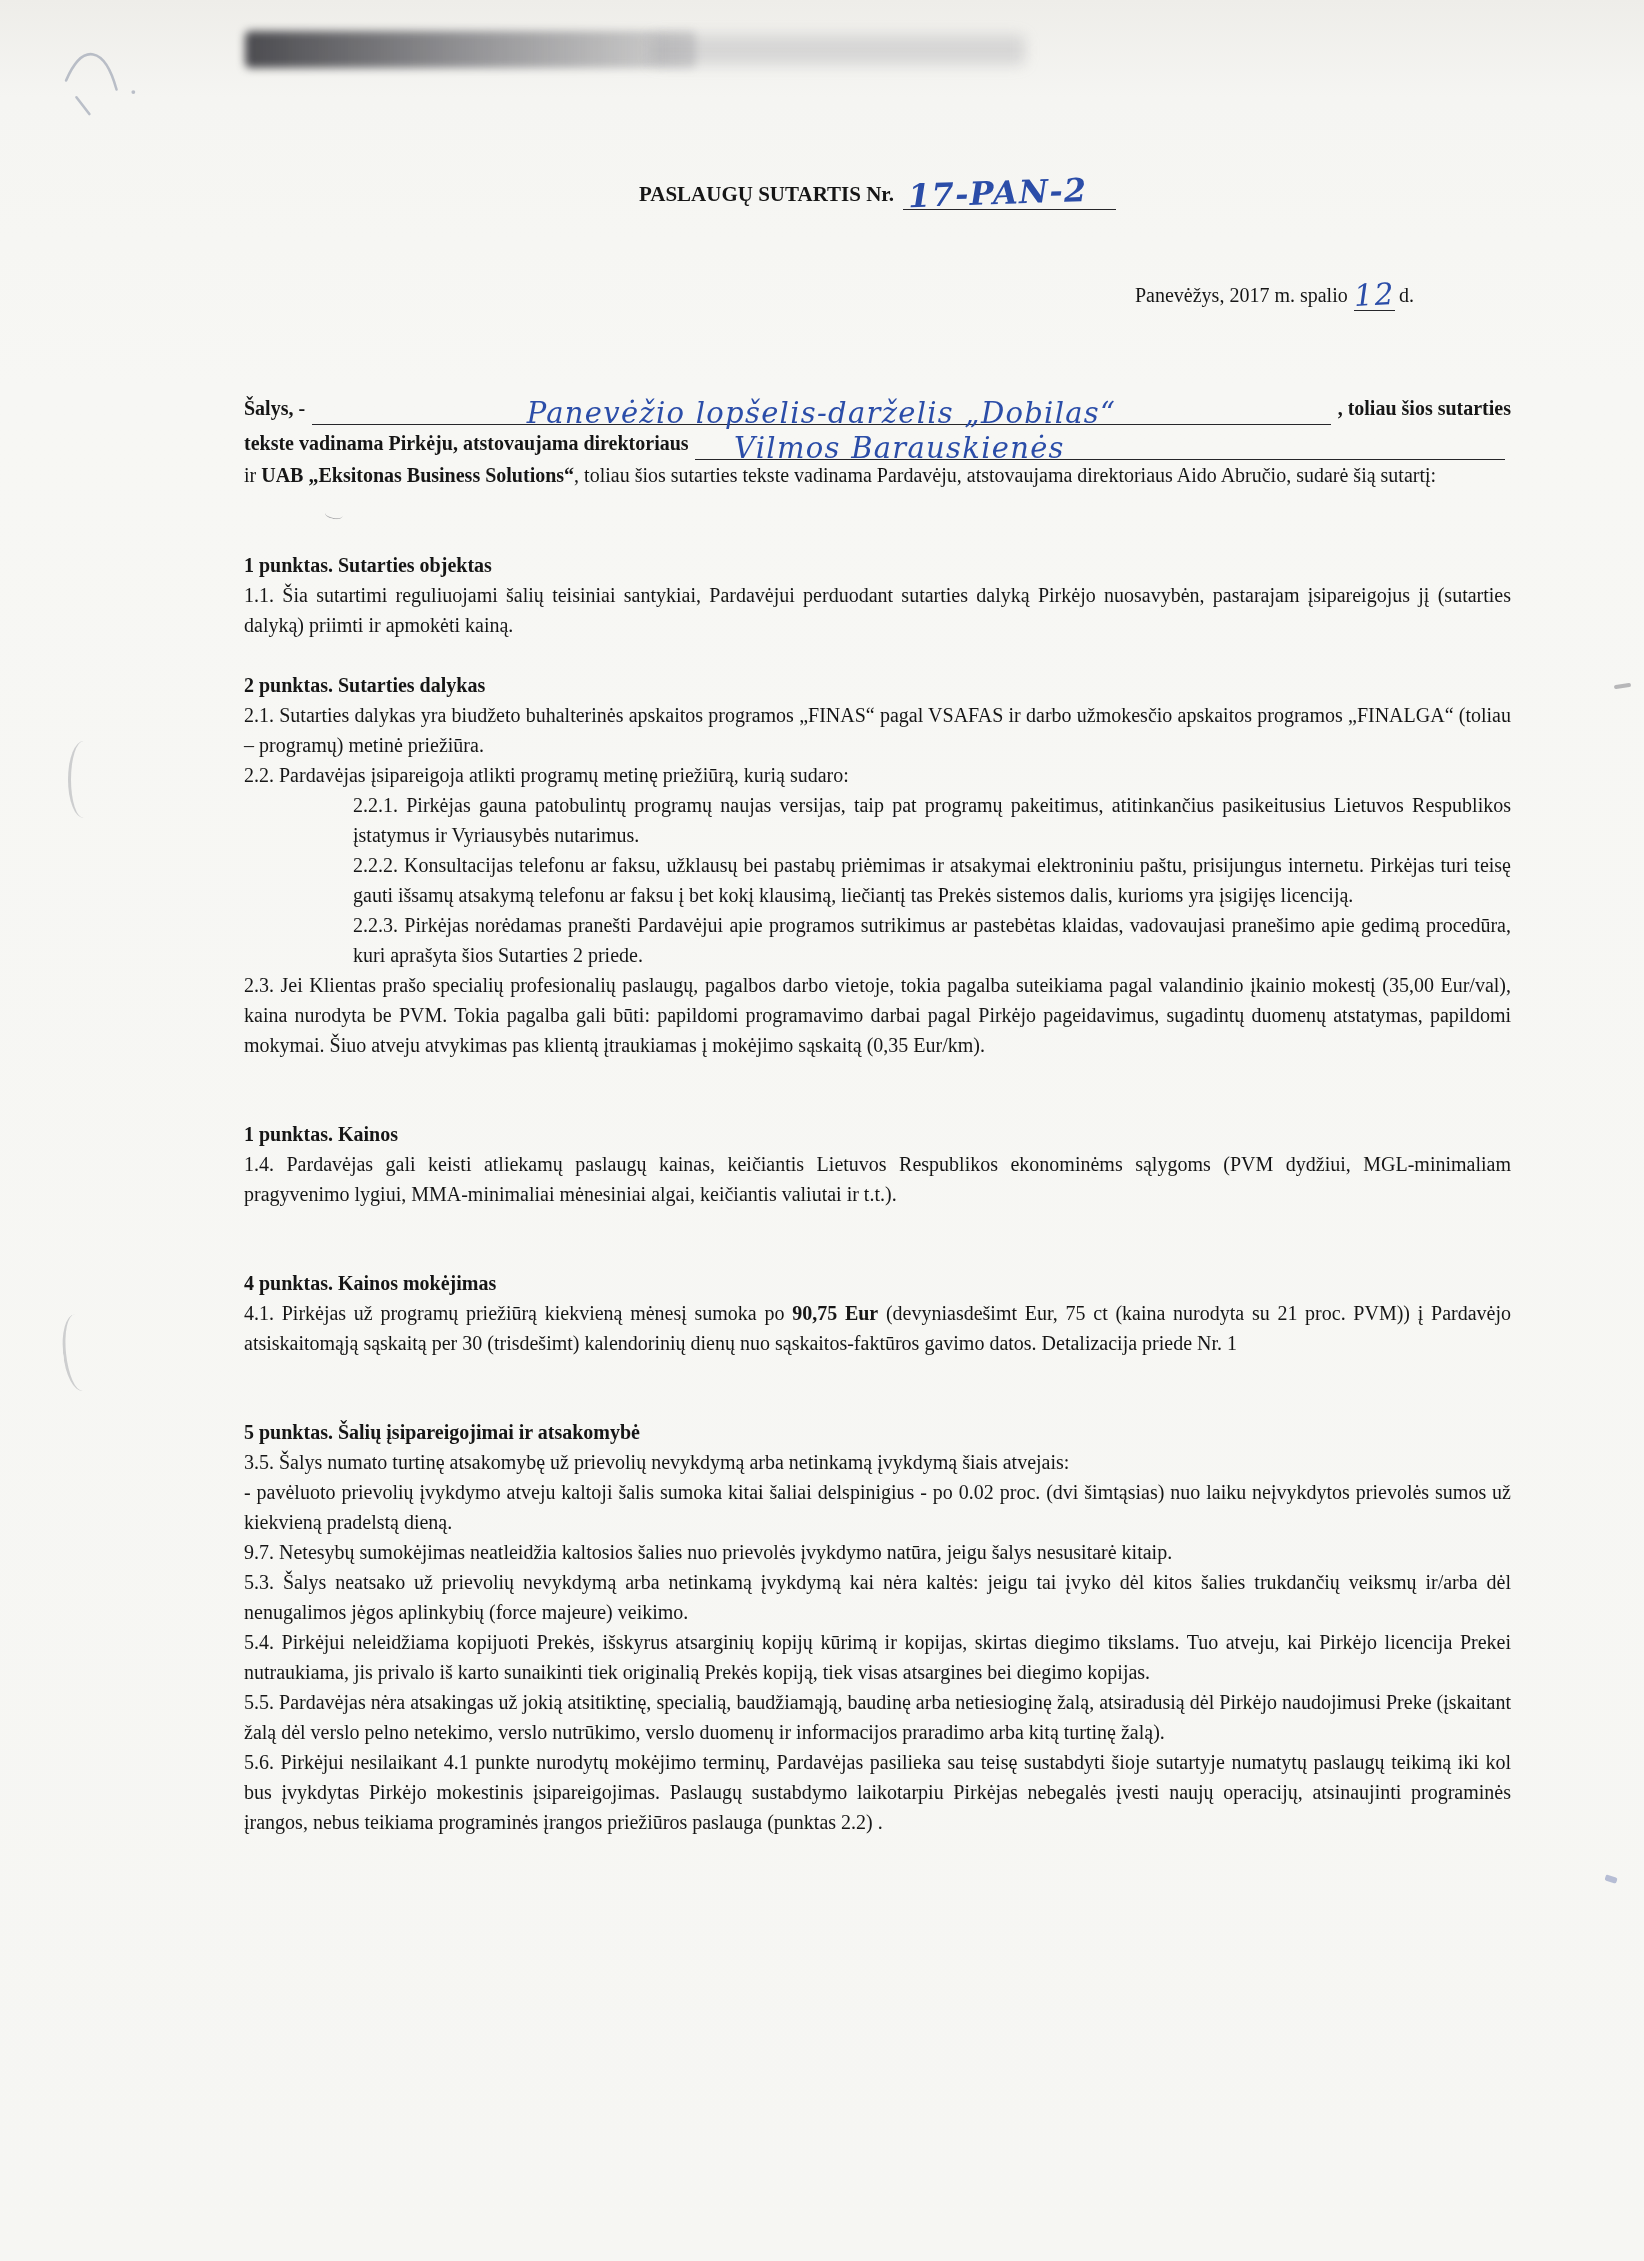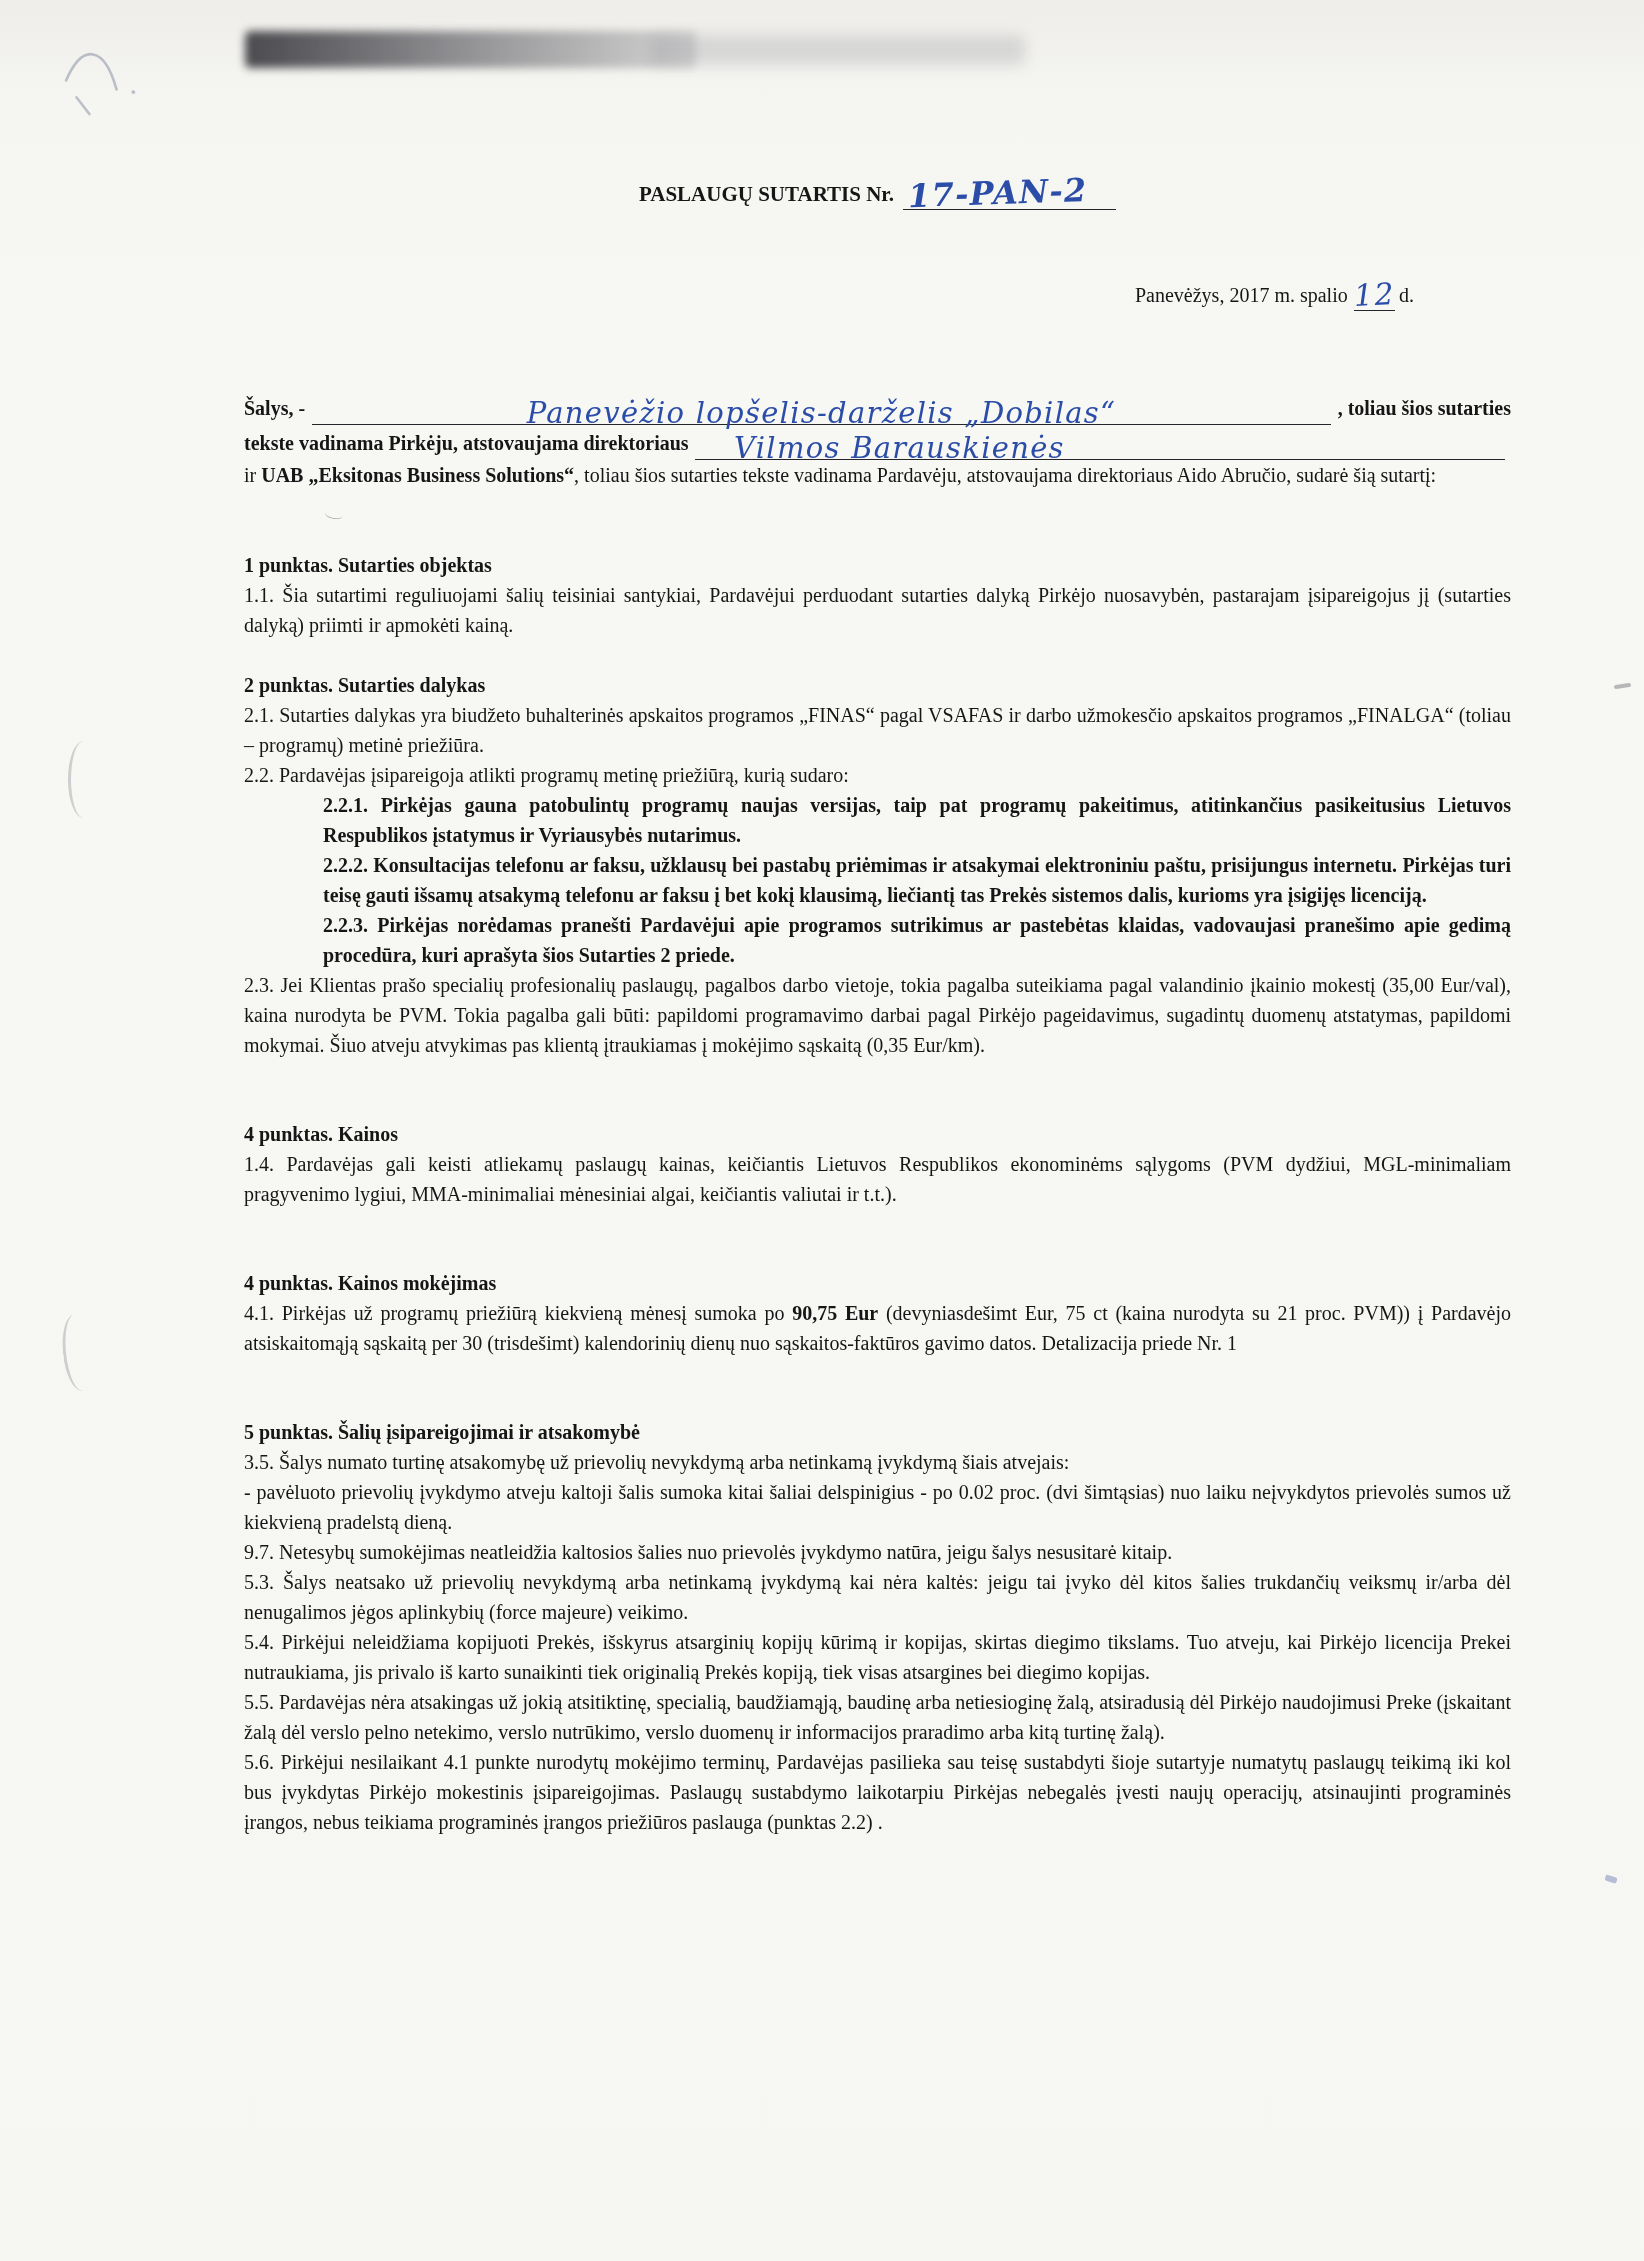--- a/index.html
+++ b/index.html
@@ -68,21 +68,21 @@
 
   .intro { margin-top: 79px; line-height: 31px; }
   .intro-line { display: flex; align-items: baseline; }
   .intro-line .lbl { white-space: nowrap; font-weight: bold; }
   .fill { flex: 1; margin: 0 6.4px; text-align: center; }
   .fill-left { text-align: left; padding-left: 39px; }
 
   .sec { margin-top: 30px; }
   .gap-lg { margin-top: 59px; }
   .sec-h { font-size: 20px; font-weight: bold; margin: 0; line-height: 30px; }
-  .sub { margin-left: 79px; font-weight: bold; }
+  .sub { margin-left: 109px; }
 </style>
 </head>
 <body>
 
 <main class="sheet">
 
   <div class="artifact smudge-a"></div>
   <div class="artifact smudge-b"></div>
   <svg class="artifact scribble" width="110" height="97" viewBox="0 0 170 150">
     <path d="M14,78 C40,18 74,26 92,92" stroke="#8a93a6" stroke-width="4" fill="none" stroke-linecap="round"></path>
@@ -130,21 +130,21 @@
       <h2 class="sec-h">2 punktas. Sutarties dalykas</h2>
       <p class="just">2.1. Sutarties dalykas yra biudžeto buhalterinės apskaitos programos „FINAS“ pagal VSAFAS ir darbo užmokesčio apskaitos programos „FINALGA“ (toliau – programų) metinė priežiūra.</p>
       <p class="just">2.2. Pardavėjas įsipareigoja atlikti programų metinę priežiūrą, kurią sudaro:</p>
       <p class="just sub">2.2.1. Pirkėjas gauna patobulintų programų naujas versijas, taip pat programų pakeitimus, atitinkančius pasikeitusius Lietuvos Respublikos įstatymus ir Vyriausybės nutarimus.</p>
       <p class="just sub">2.2.2. Konsultacijas telefonu ar faksu, užklausų bei pastabų priėmimas ir atsakymai elektroniniu paštu, prisijungus internetu. Pirkėjas turi teisę gauti išsamų atsakymą telefonu ar faksu į bet kokį klausimą, liečiantį tas Prekės sistemos dalis, kurioms yra įsigijęs licenciją.</p>
       <p class="just sub">2.2.3. Pirkėjas norėdamas pranešti Pardavėjui apie programos sutrikimus ar pastebėtas klaidas, vadovaujasi pranešimo apie gedimą procedūra, kuri aprašyta šios Sutarties 2 priede.</p>
       <p class="just">2.3. Jei Klientas prašo specialių profesionalių paslaugų, pagalbos darbo vietoje, tokia pagalba suteikiama pagal valandinio įkainio mokestį (35,00 Eur/val), kaina nurodyta be PVM. Tokia pagalba gali būti: papildomi programavimo darbai pagal Pirkėjo pageidavimus, sugadintų duomenų atstatymas, papildomi mokymai. Šiuo atveju atvykimas pas klientą įtraukiamas į mokėjimo sąskaitą (0,35 Eur/km).</p>
     </section>
 
     <section class="sec gap-lg">
-      <h2 class="sec-h">4 punktas. Kainos</h2>
+      <h2 class="sec-h">1 punktas. Kainos</h2>
       <p class="just">1.4. Pardavėjas gali keisti atliekamų paslaugų kainas, keičiantis Lietuvos Respublikos ekonominėms sąlygoms (PVM dydžiui, MGL-minimaliam pragyvenimo lygiui, MMA-minimaliai mėnesiniai algai, keičiantis valiutai ir t.t.).</p>
     </section>
 
     <section class="sec gap-lg">
       <h2 class="sec-h">4 punktas. Kainos mokėjimas</h2>
       <p class="just"><span>4.1. Pirkėjas už programų priežiūrą kiekvieną mėnesį sumoka po </span><b>90,75 Eur</b><span> (devyniasdešimt Eur, 75 ct (kaina nurodyta su 21 proc. PVM)) į Pardavėjo atsiskaitomąją sąskaitą per 30 (trisdešimt) kalendorinių dienų nuo sąskaitos-faktūros gavimo datos. Detalizacija priede Nr. 1</span></p>
     </section>
 
     <section class="sec gap-lg">
       <h2 class="sec-h">5 punktas. Šalių įsipareigojimai ir atsakomybė</h2>

